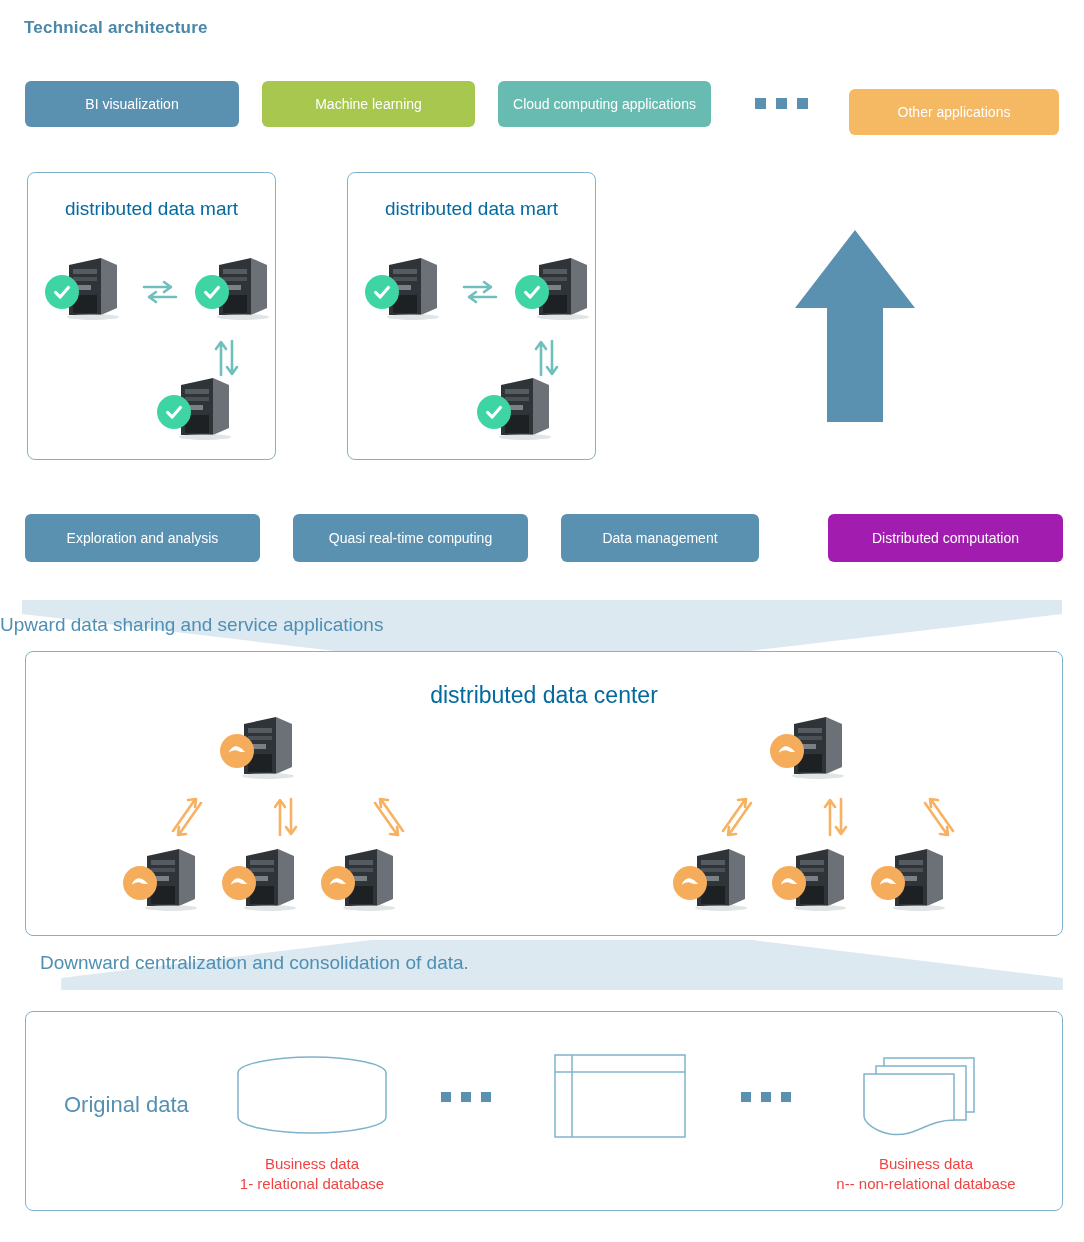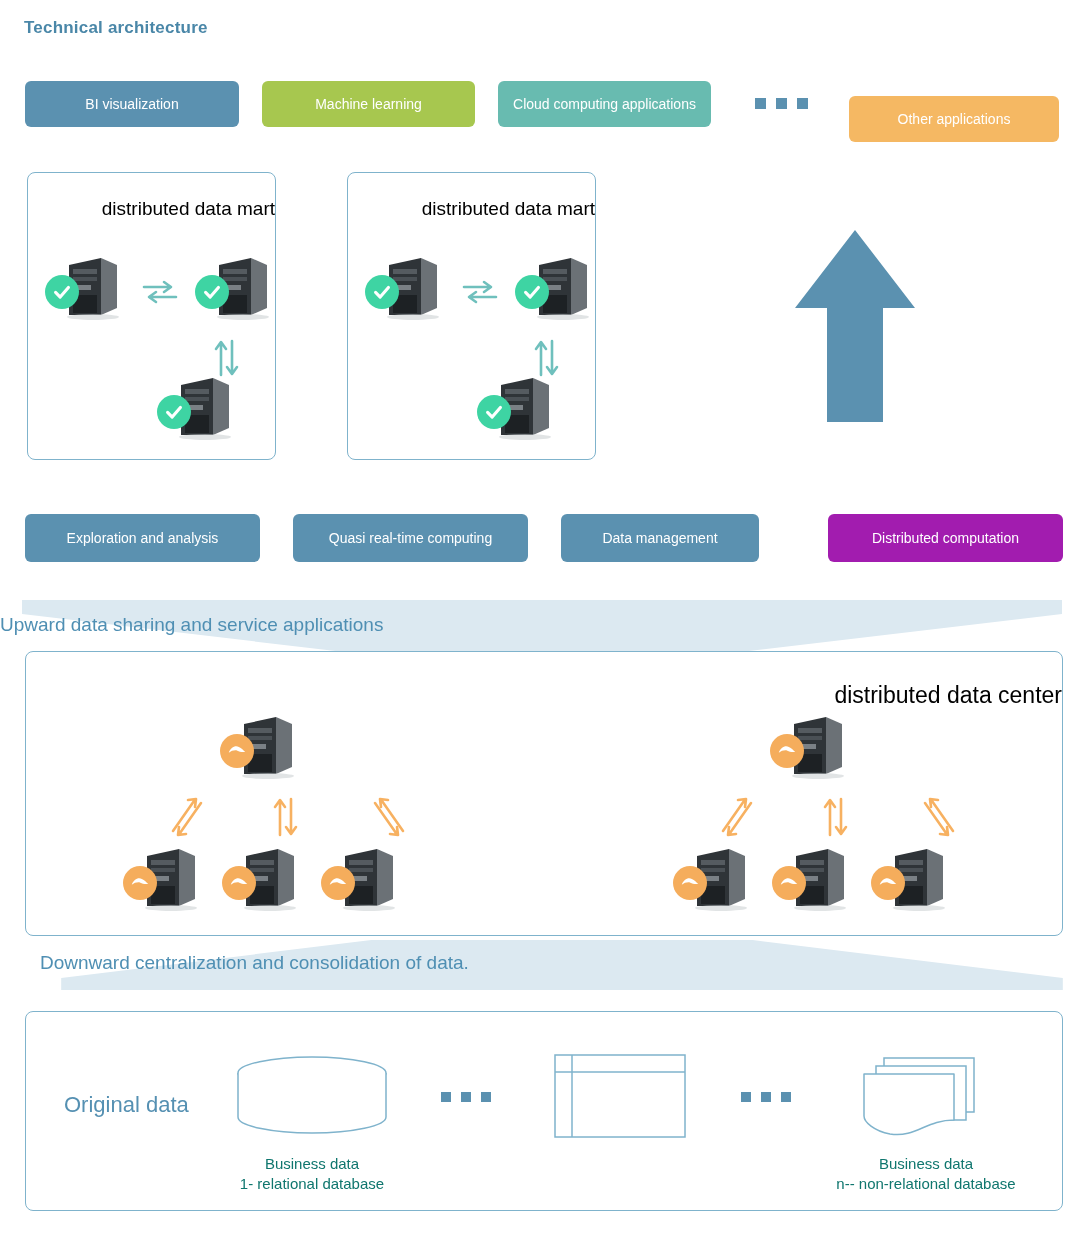--- a/index.html
+++ b/index.html
@@ -57,22 +57,22 @@
   
   .panel {
     position: absolute;
     border: 1px solid #7fb3cc;
     border-radius: 8px;
     background: #ffffff;
   }
   .panel-title {
     position: absolute;
     width: 100%;
-    text-align: right;
-    color: #000000;
+    text-align: center;
+    color: #0369a1;
     font-size: 19px;
   }
 
   
   .server {
     position: absolute;
     width: 64px;
     height: 66px;
   }
   .server svg { display: block; width: 100%; height: 100%; overflow: visible; }
@@ -122,21 +122,21 @@
   .od-label {
     position: absolute;
     color: #5590b2;
     font-size: 22px;
   }
   .od-icon { position: absolute; }
   .od-icon svg { display: block; overflow: visible; }
   .od-caption {
     position: absolute;
     text-align: center;
-    color: #0f766e;
+    color: #ef4444;
     font-size: 15px;
     line-height: 1.35;
     white-space: pre-line;
   }
 </style>
 </head>
 <body>
 
 <div class="page-title">Technical architecture</div>
 
@@ -151,21 +151,21 @@
 <div class="pill" style="left:498px; top:81px; width:213px; background:#68bbb0;">
   <span>Cloud computing applications</span>
 </div>
 
 <div class="dots" style="left:755px; top:98px;">
   <i></i>
     <i></i>
     <i></i>
 </div>
 
-<div class="pill" style="left:849px; top:96px; width:210px; background:#f5b863;">
+<div class="pill" style="left:849px; top:89px; width:210px; background:#f5b863;">
   <span>Other applications</span>
 </div>
 
 <div class="panel" style="left:27px; top:172px; width:249px; height:288px;">
   <div class="panel-title" style="top:25px;">distributed data mart</div>
 
   <div class="server" style="left:33px; top:80px;">
     <svg viewBox="0 0 64 66">
       <polygon points="8,12 40,5 40,62 8,62" fill="#2f3438"></polygon>
       <polygon points="40,5 56,12 56,55 40,62" fill="#6b7176"></polygon>

